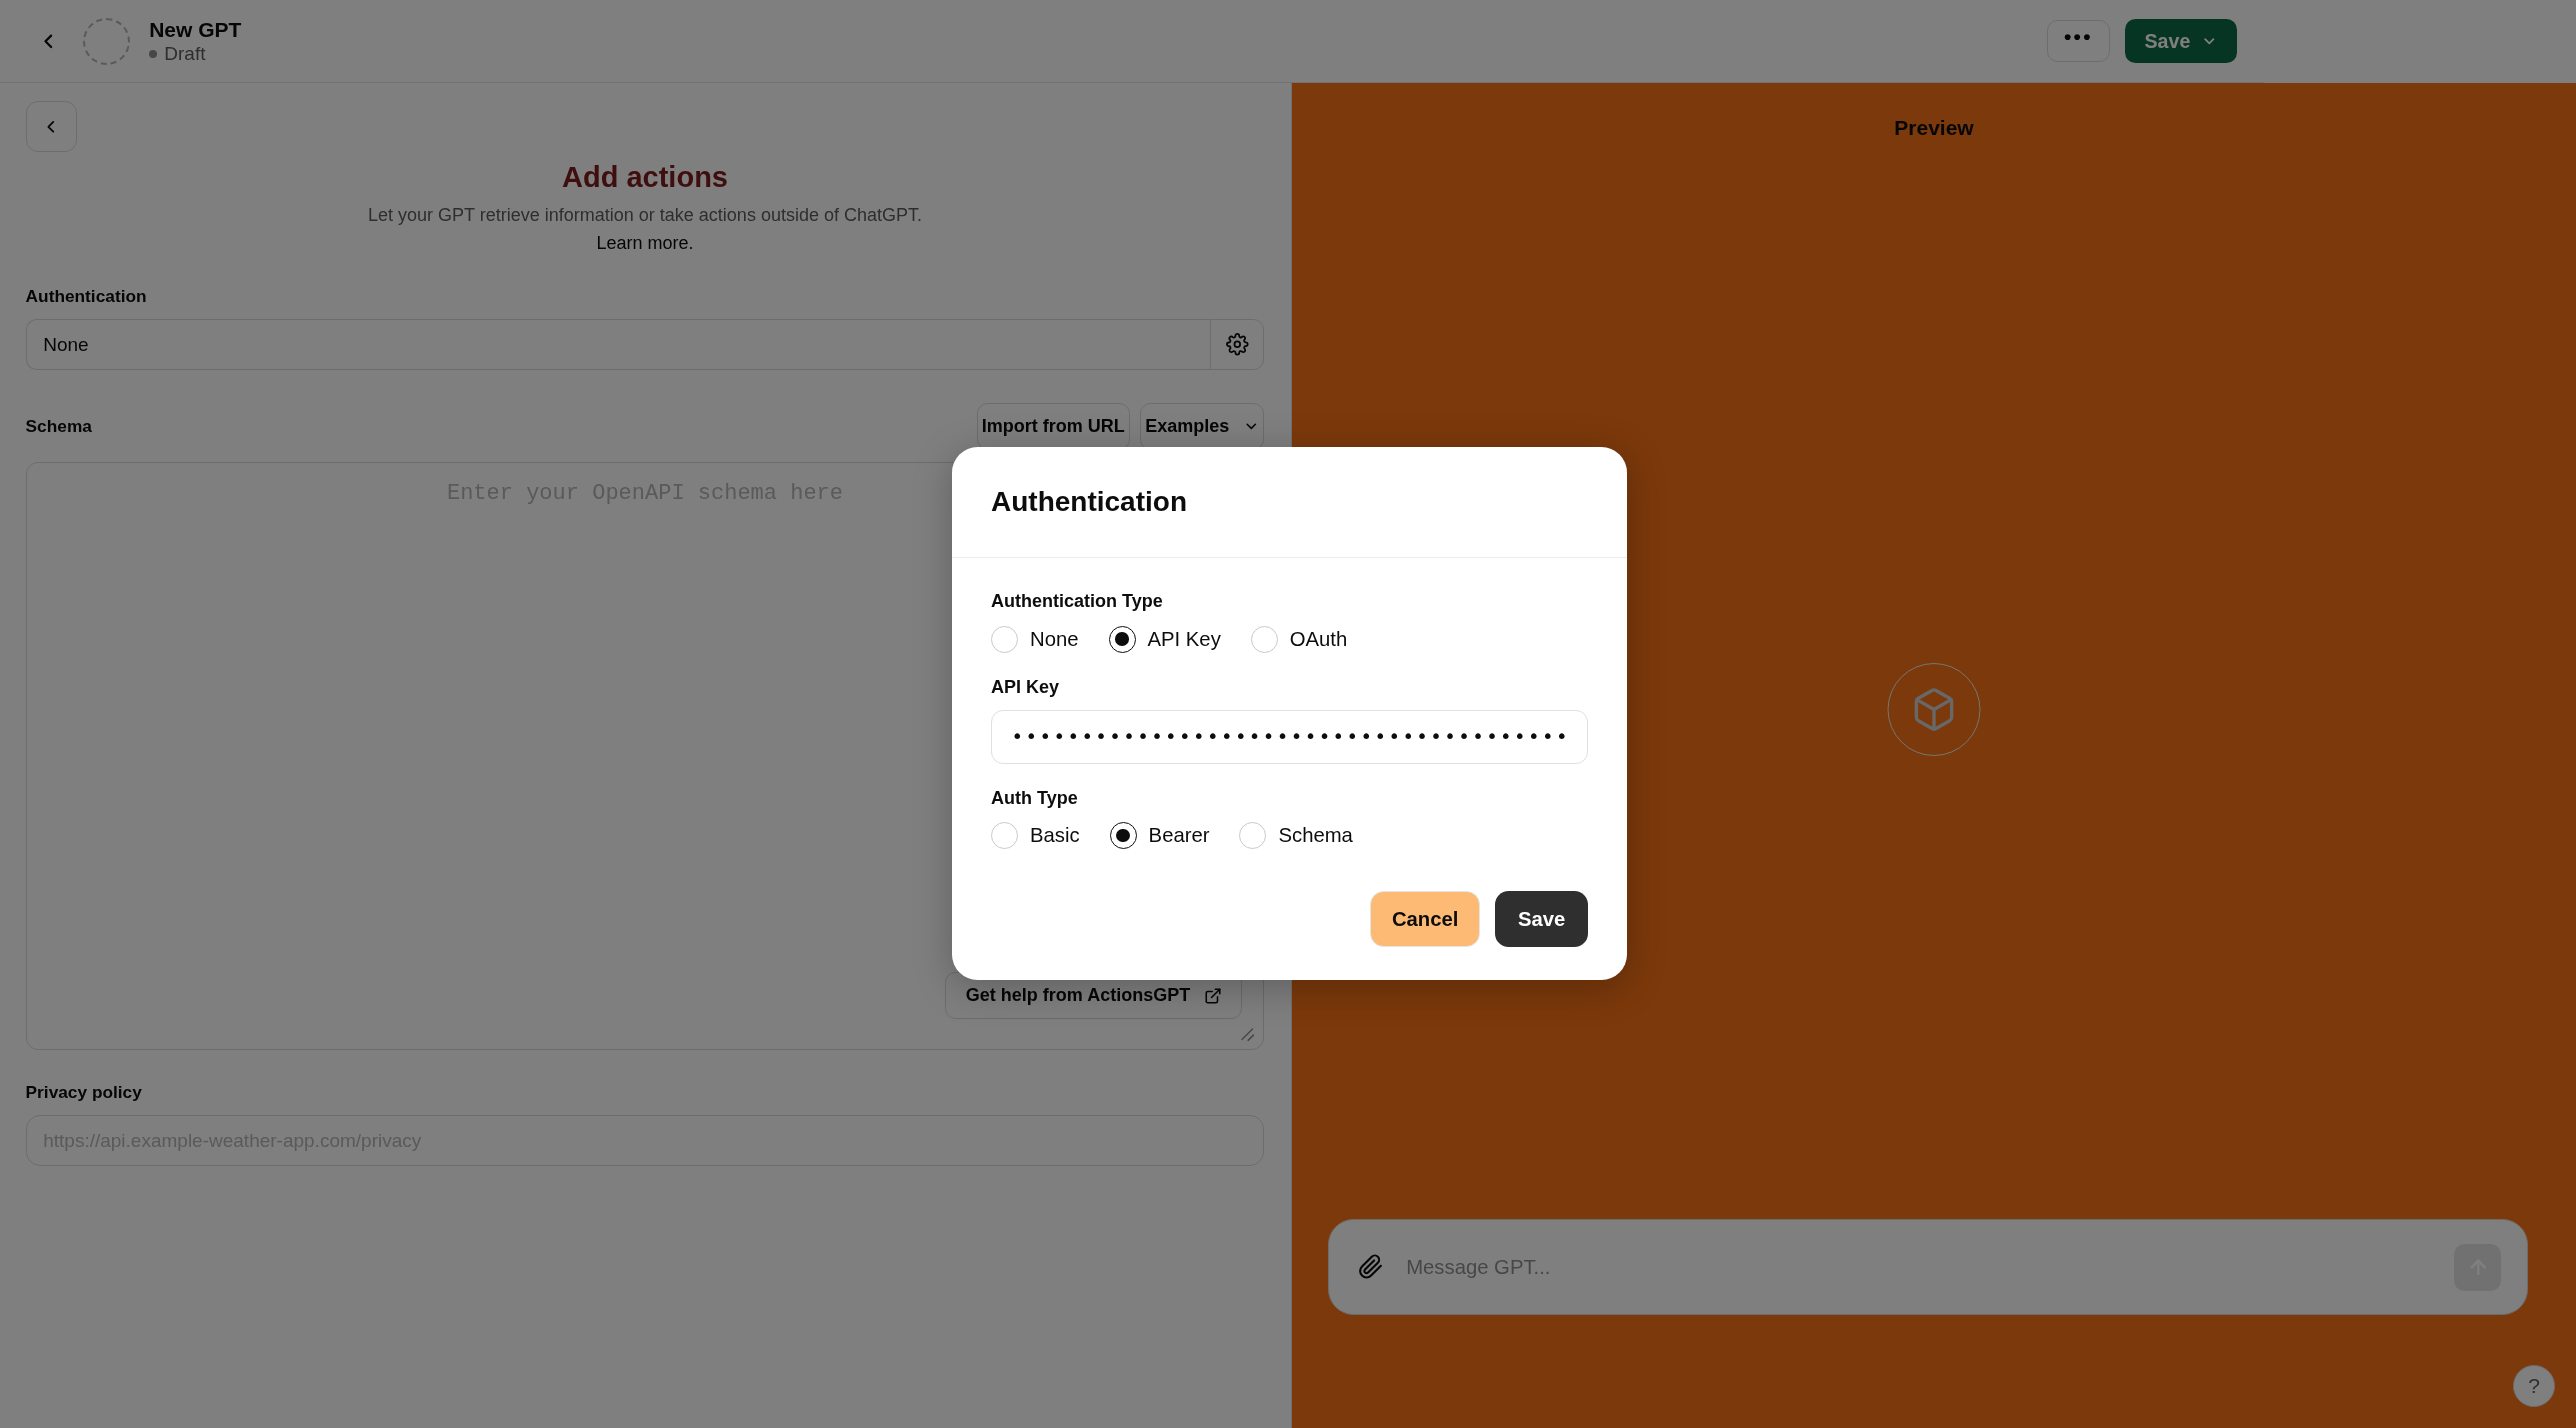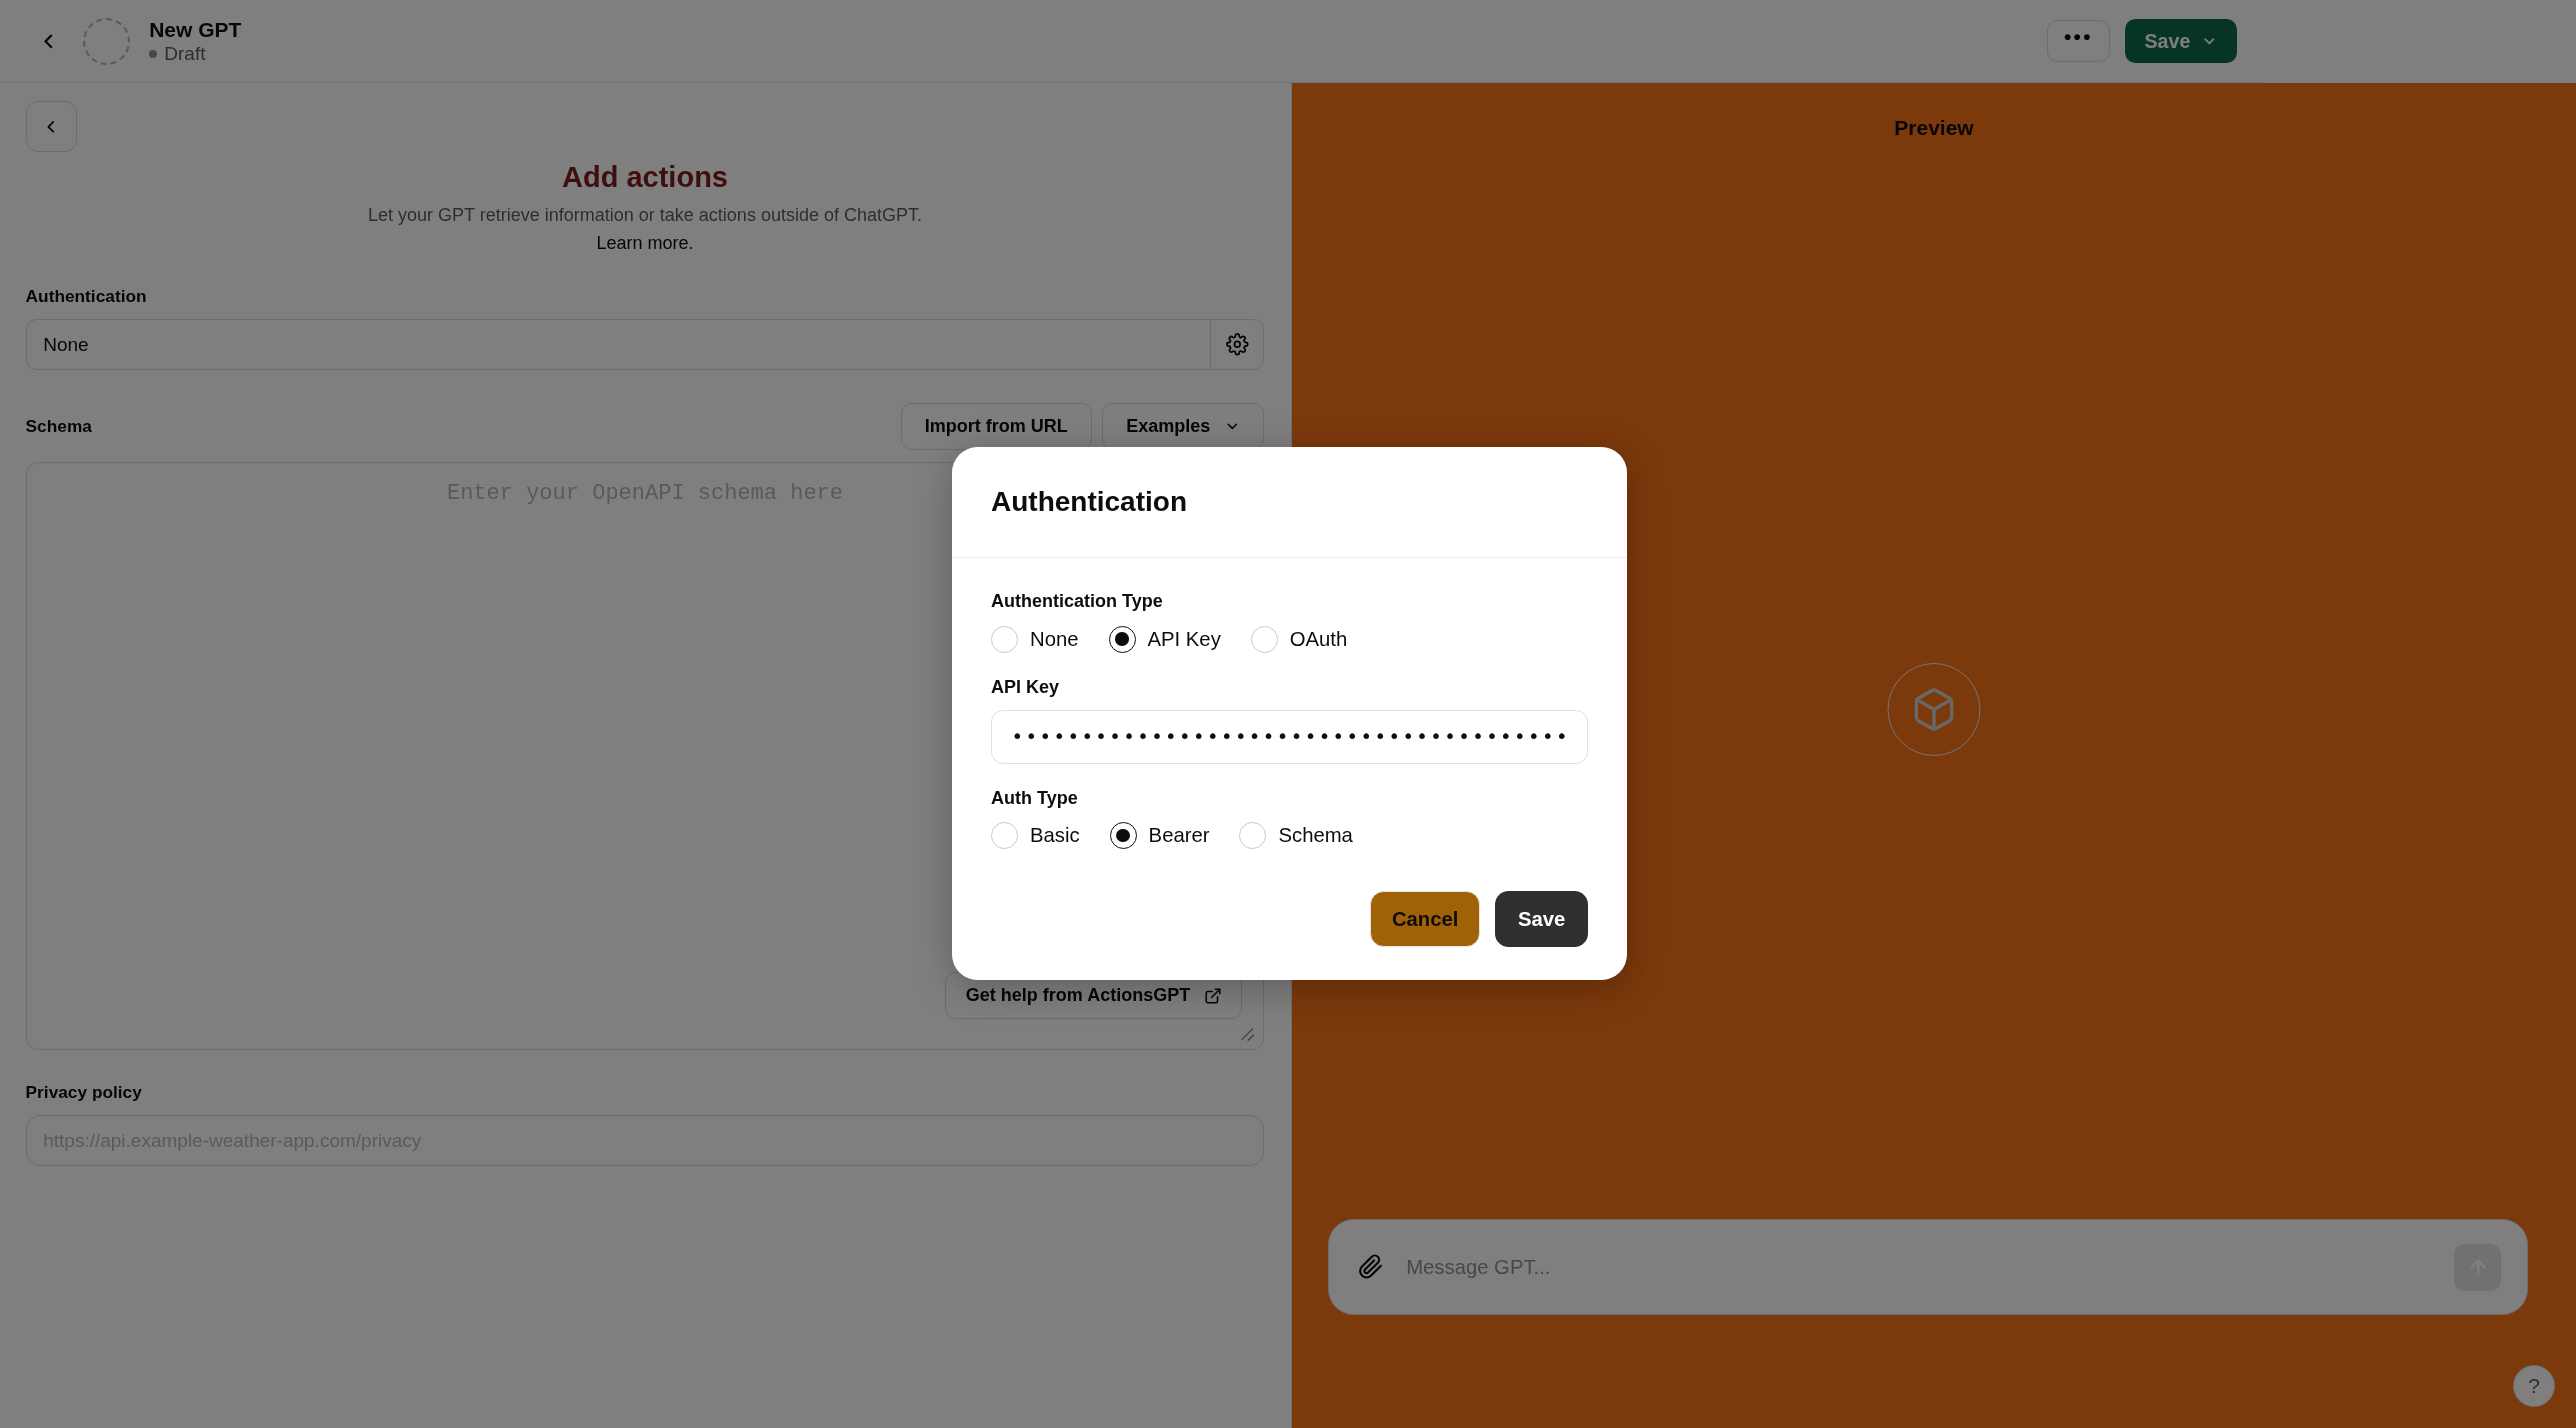--- a/index.html
+++ b/index.html
@@ -69,21 +69,21 @@
   .auth-gear {
     width: 54px; border: 1.5px solid #d9d9d9; border-radius: 0 10.5px 10.5px 0;
     display:flex; align-items:center; justify-content:center; cursor:pointer; background:#fff;
   }
 
   .schema-head { display:flex; align-items:center; margin-top: 33px; }
   .schema-head .sec-label { margin-top: 0; }
   .schema-actions { margin-left:auto; display:flex; gap: 10.5px; }
   .btn-outline {
     height: 47px; border: 1.5px solid #d9d9d9; border-radius: 10.5px; background:#fff;
-    display:flex; align-items:center; gap: 13.6px; padding: 0 23px;
+    display:flex; align-items:center; gap: 13.6px; padding: 0 4px;
     font-size: 18px; font-weight: 600; color:#0d0d0d; cursor:pointer;
   }
 
   .schema-box {
     position: relative; margin-top: 12px; height: 588px;
     border: 1.5px solid #d9d9d9; border-radius: 12px; background:#fff;
     padding: 18px 19.6px;
   }
   .schema-placeholder {
     font-family: "Liberation Mono", monospace; font-size: 22px; color: #b4b4b4; text-align: center;
@@ -165,21 +165,21 @@
     margin-top: 12px; height: 54px; border: 1.5px solid #e0e0e0; border-radius: 12px;
     display:flex; align-items:center; padding: 0 19.6px; background:#fff;
   }
   .key-dots {
     font-size: 19.6px; color:#0d0d0d; letter-spacing: 2.4px; line-height: 1;
     white-space: nowrap; overflow: hidden; font-family: "DejaVu Sans", sans-serif;
   }
   .modal-foot { padding: 0 39px 33px 39px; display:flex; justify-content:flex-end; gap: 15px; }
   .btn-cancel {
     height: 56px; min-width: 105px; border: 1.5px solid #e5e5e5; border-radius: 13.6px;
-    background:#a16207; font-size: 20.3px; font-weight: 600; color:#0d0d0d; cursor:pointer;
+    background:#fdba74; font-size: 20.3px; font-weight: 600; color:#0d0d0d; cursor:pointer;
     display:flex; align-items:center; justify-content:center; padding: 17px 21px;
   }
   .btn-save-modal {
     height: 56px; min-width: 90px; border: none; border-radius: 13.6px;
     background:#2f2f2f; font-size: 20.3px; font-weight: 600; color:#fff; cursor:pointer;
     display:flex; align-items:center; justify-content:center; padding: 0 22.6px;
   }
 </style>
 </head>
 <body>

